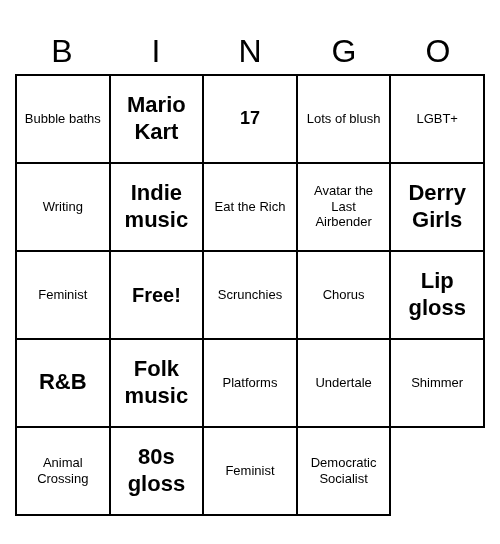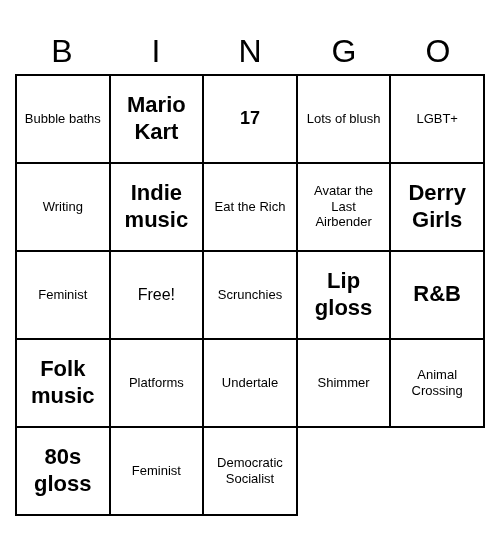--- a/index.html
+++ b/index.html
@@ -49,22 +49,22 @@
       display: flex;
       align-items: center;
       justify-content: center;
       text-align: center;
       padding: 4px;
       font-size: 13px;
       line-height: 1.2;
     }
 
     .bingo-cell.free {
-      font-size: 16px;
-      font-weight: normal;
+      font-size: 20px;
+      font-weight: bold;
     }
 
     .bingo-cell.large-text {
       font-size: 22px;
       font-weight: bold;
     }
 
     .bingo-cell.number {
       font-size: 18px;
       font-weight: bold;
@@ -88,20 +88,21 @@
       <div class="bingo-cell">Lots of blush</div>
       <div class="bingo-cell">LGBT+</div>
       <div class="bingo-cell">Writing</div>
       <div class="bingo-cell large-text">Indie music</div>
       <div class="bingo-cell">Eat the Rich</div>
       <div class="bingo-cell">Avatar the Last Airbender</div>
       <div class="bingo-cell large-text">Derry Girls</div>
       <div class="bingo-cell">Feminist</div>
       <div class="bingo-cell free">Free!</div>
       <div class="bingo-cell">Scrunchies</div>
+      <div class="bingo-cell">Chorus</div>
       <div class="bingo-cell large-text">Lip gloss</div>
       <div class="bingo-cell large-text">R&amp;B</div>
       <div class="bingo-cell large-text">Folk music</div>
       <div class="bingo-cell">Platforms</div>
       <div class="bingo-cell">Undertale</div>
       <div class="bingo-cell">Shimmer</div>
       <div class="bingo-cell">Animal Crossing</div>
       <div class="bingo-cell large-text">80s gloss</div>
       <div class="bingo-cell">Feminist</div>
       <div class="bingo-cell">Democratic Socialist</div>

